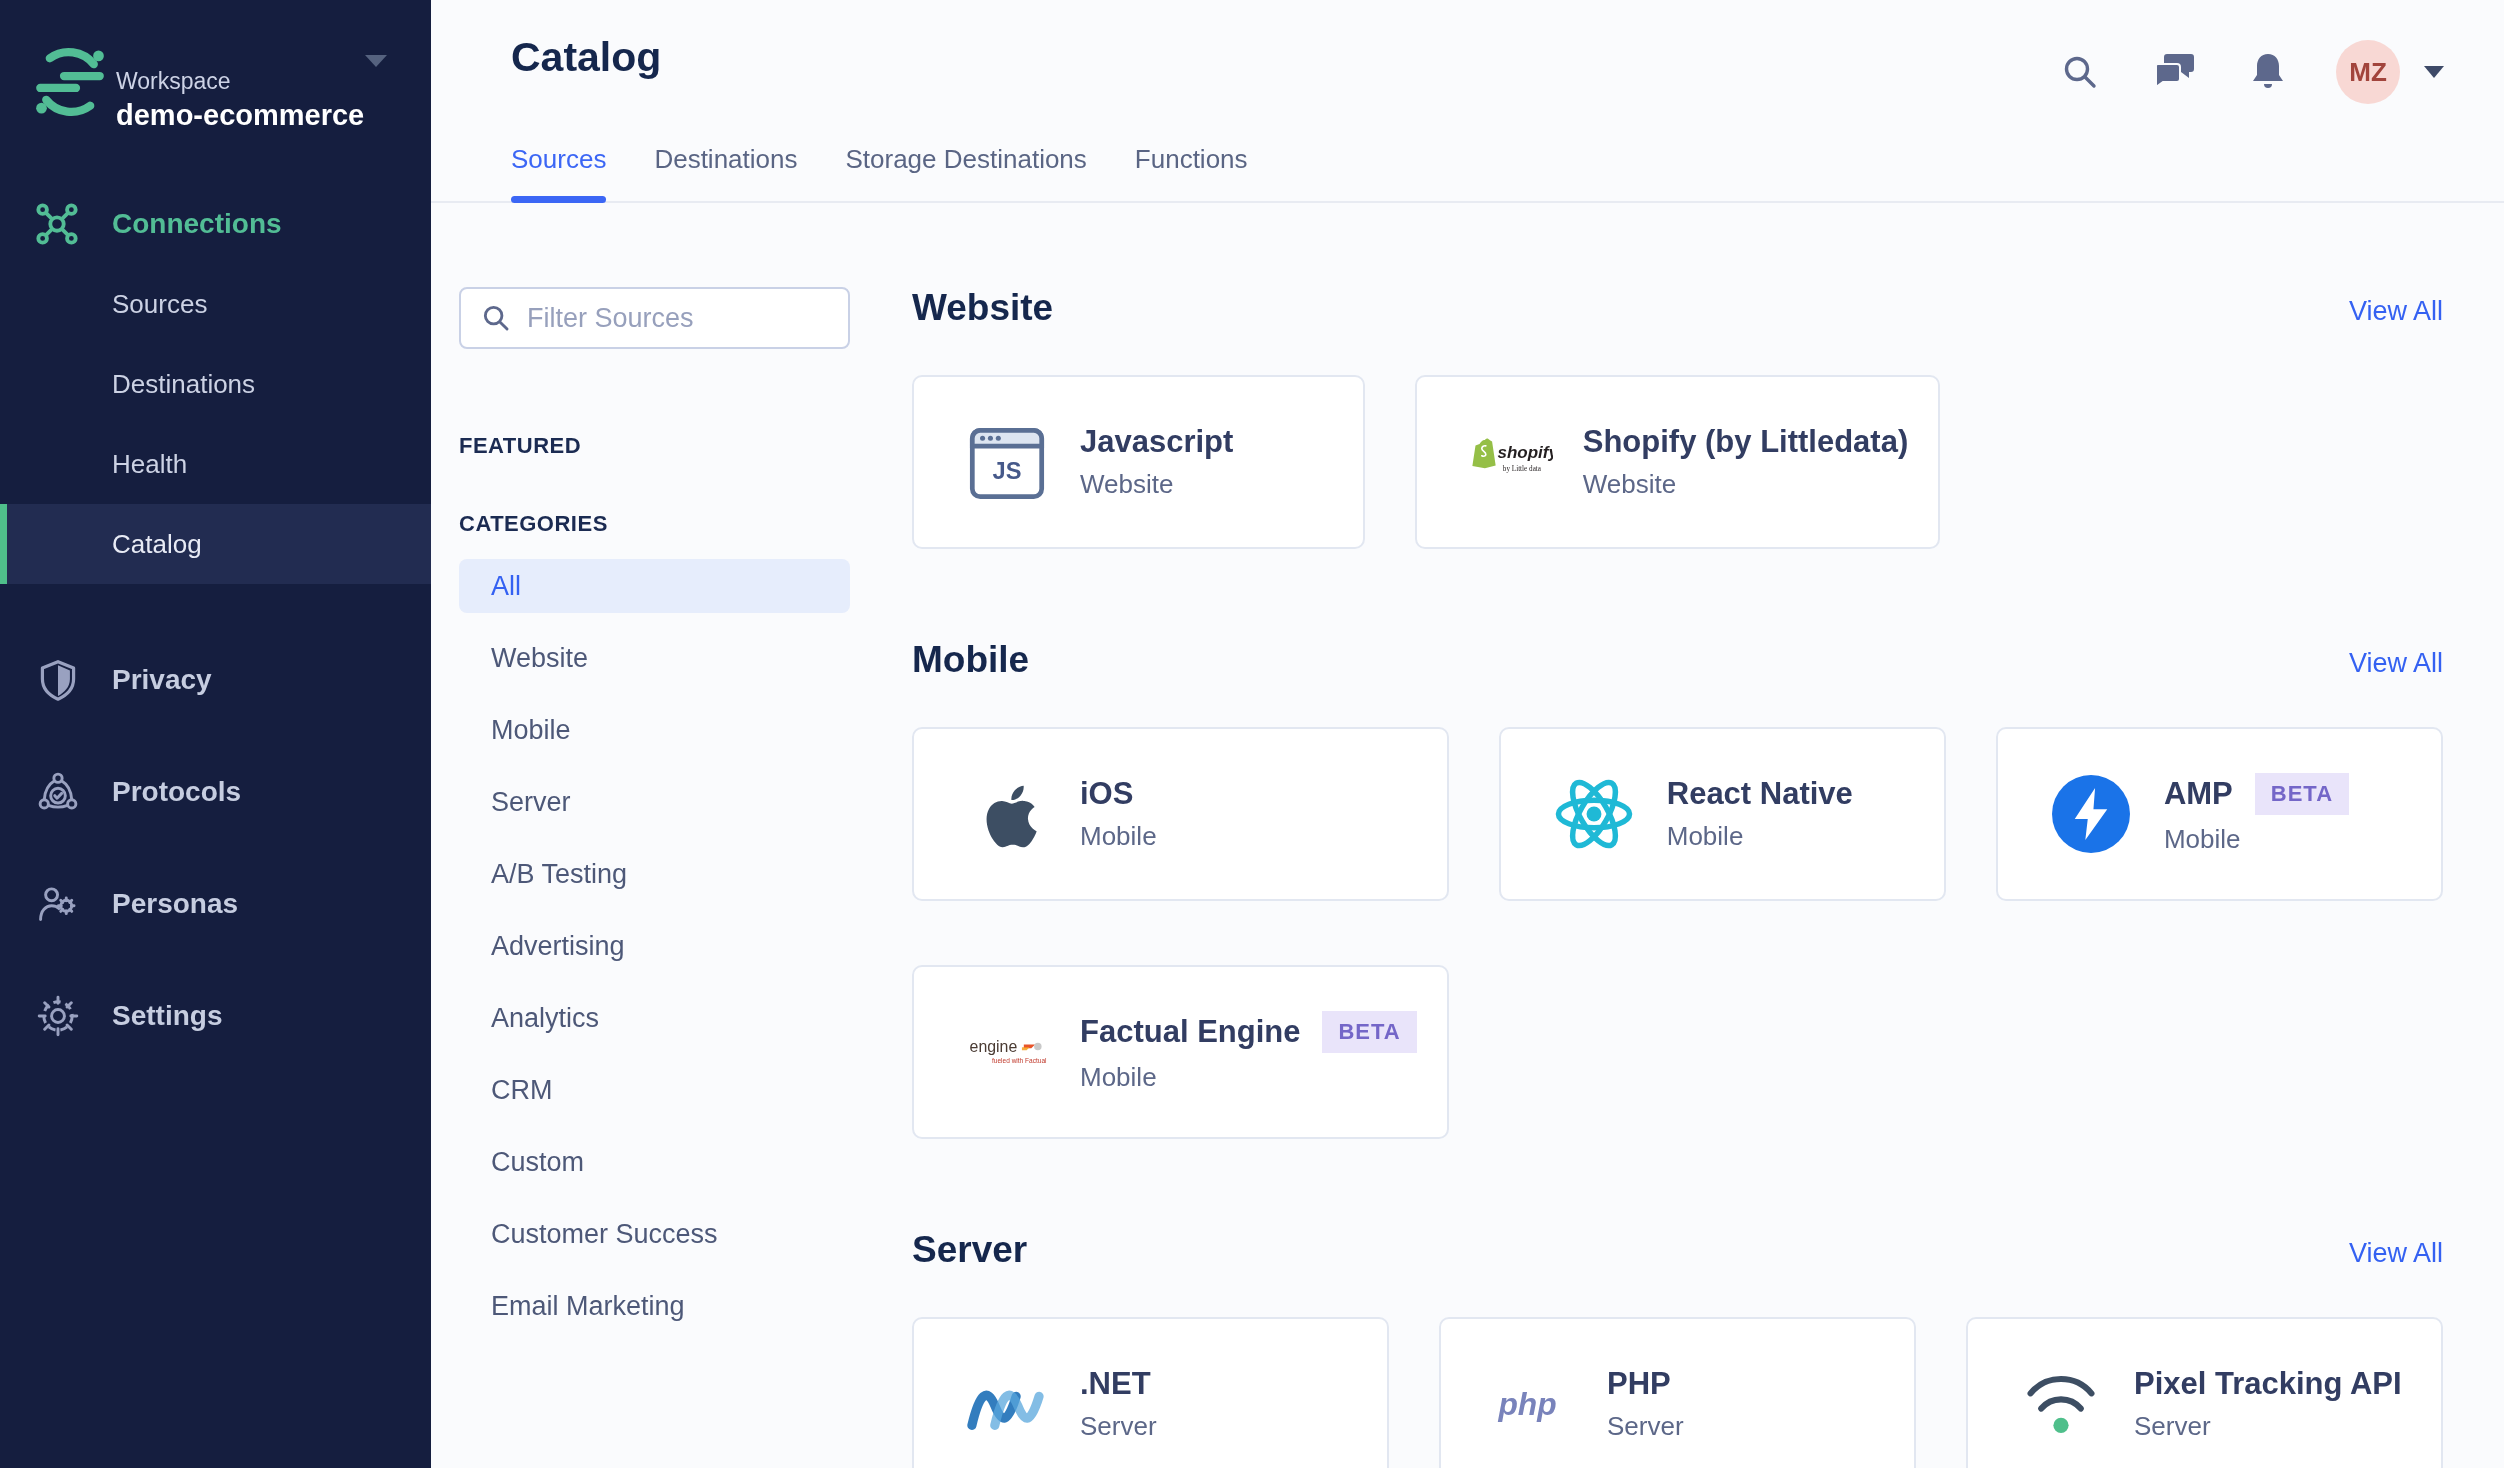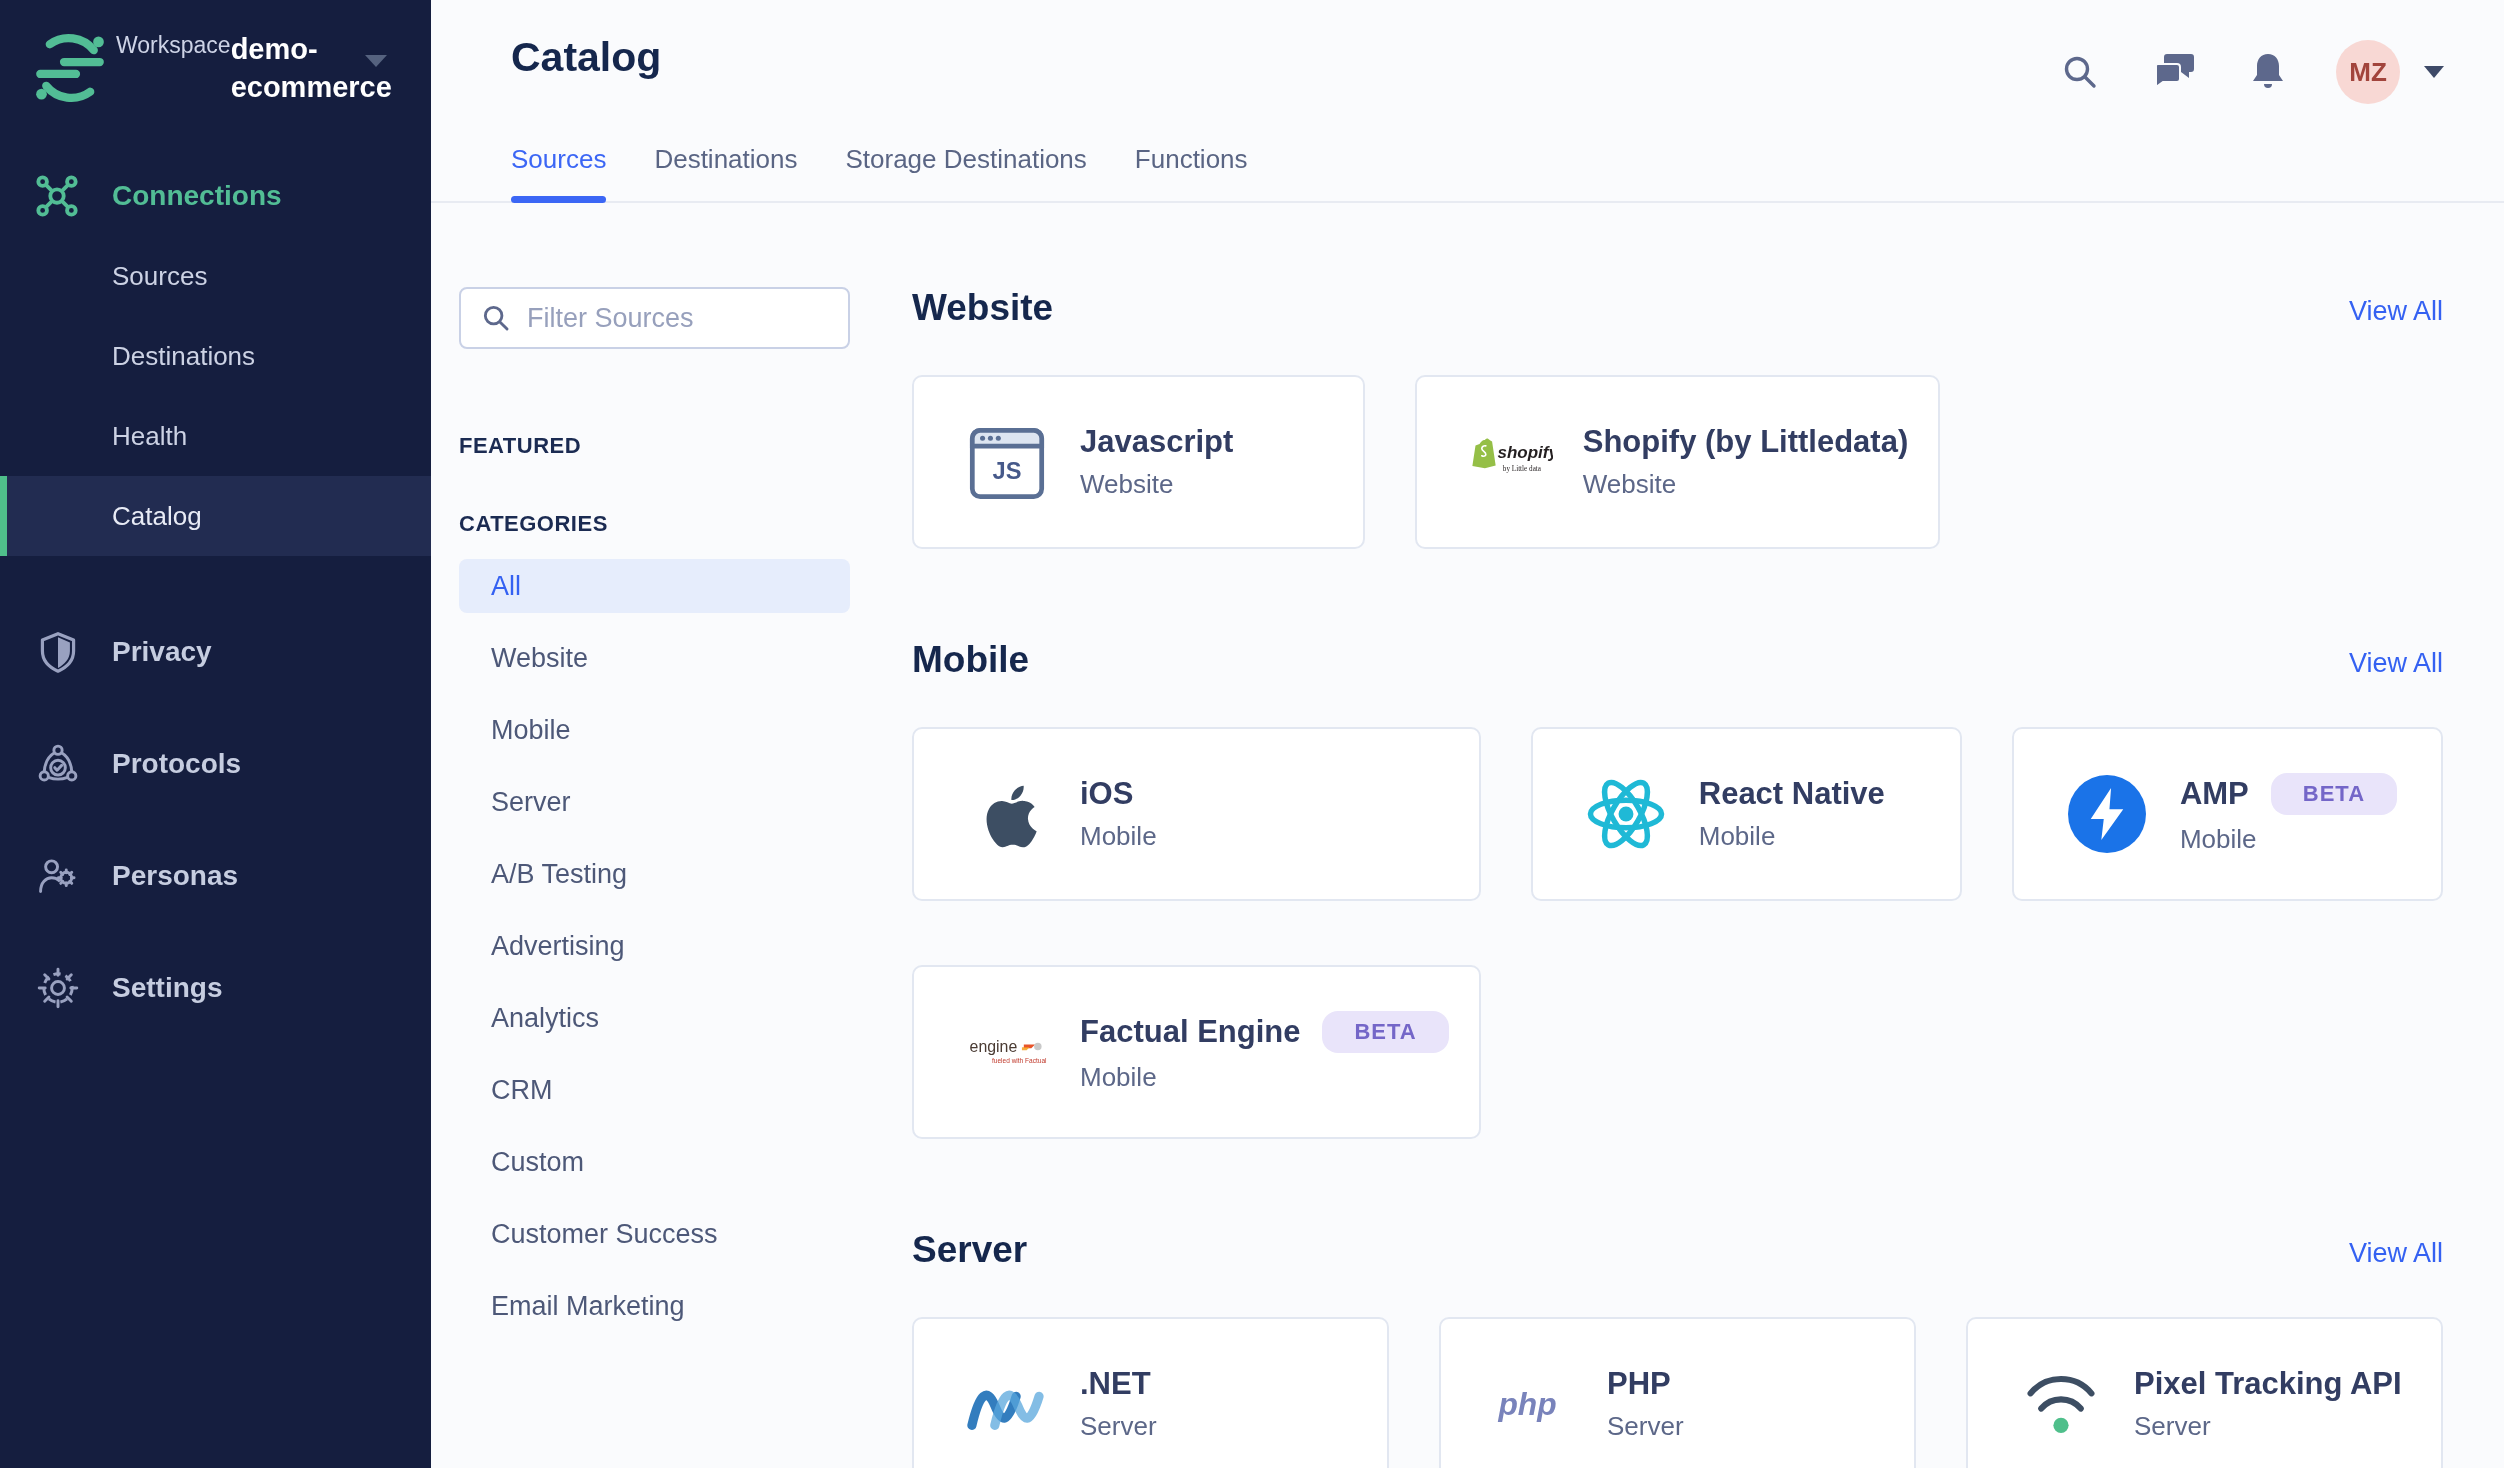--- a/index.html
+++ b/index.html
@@ -17,21 +17,21 @@
     background: #151e3f;
     display: flex; flex-direction: column;
   }
   .workspace {
     display: flex; align-items: center;
     padding: 30px 24px 0 32px;
     position: relative;
     cursor: pointer;
   }
   .workspace-logo { width: 76px; height: 76px; margin-right: 8px; }
-  .workspace-text { display: flex; flex-direction: row; }
+  .workspace-text { display: flex; flex-direction: column; margin-top: 36px; }
   .workspace-label { color: #cdd3e6; font-size: 23px; line-height: 30px; }
   .workspace-name { color: #ffffff; font-size: 29px; font-weight: bold; line-height: 38px; }
   .workspace-caret { position: absolute; right: 42px; top: 52px; }
 
   .nav-primary {
     display: flex; align-items: center;
     height: 80px; margin-top: 50px;
     padding-left: 34px;
     cursor: pointer;
   }
@@ -148,21 +148,21 @@
   }
   .card-icon { width: 86px; min-width: 86px; height: 86px; margin-right: 30px; display: flex; align-items: center; justify-content: center; }
   .card-text { min-width: 0; }
   .card-title-row { display: flex; align-items: center; }
   .card-title { font-size: 31px; font-weight: bold; color: #323d62; white-space: nowrap; }
   .card-sub { font-size: 26px; color: #5c6788; margin-top: 9px; }
   .badge {
     margin-left: 22px;
     background: #e9e4fa; color: #7466c8;
     font-size: 22px; font-weight: bold; letter-spacing: 1px;
-    padding: 8px 32px; border-radius: 16px;
+    padding: 8px 16px; border-radius: 0;
   }
 
   svg { display: block; }
 </style>
 </head>
 <body>
 
 <aside class="sidebar">
   <div class="workspace">
     <span>

